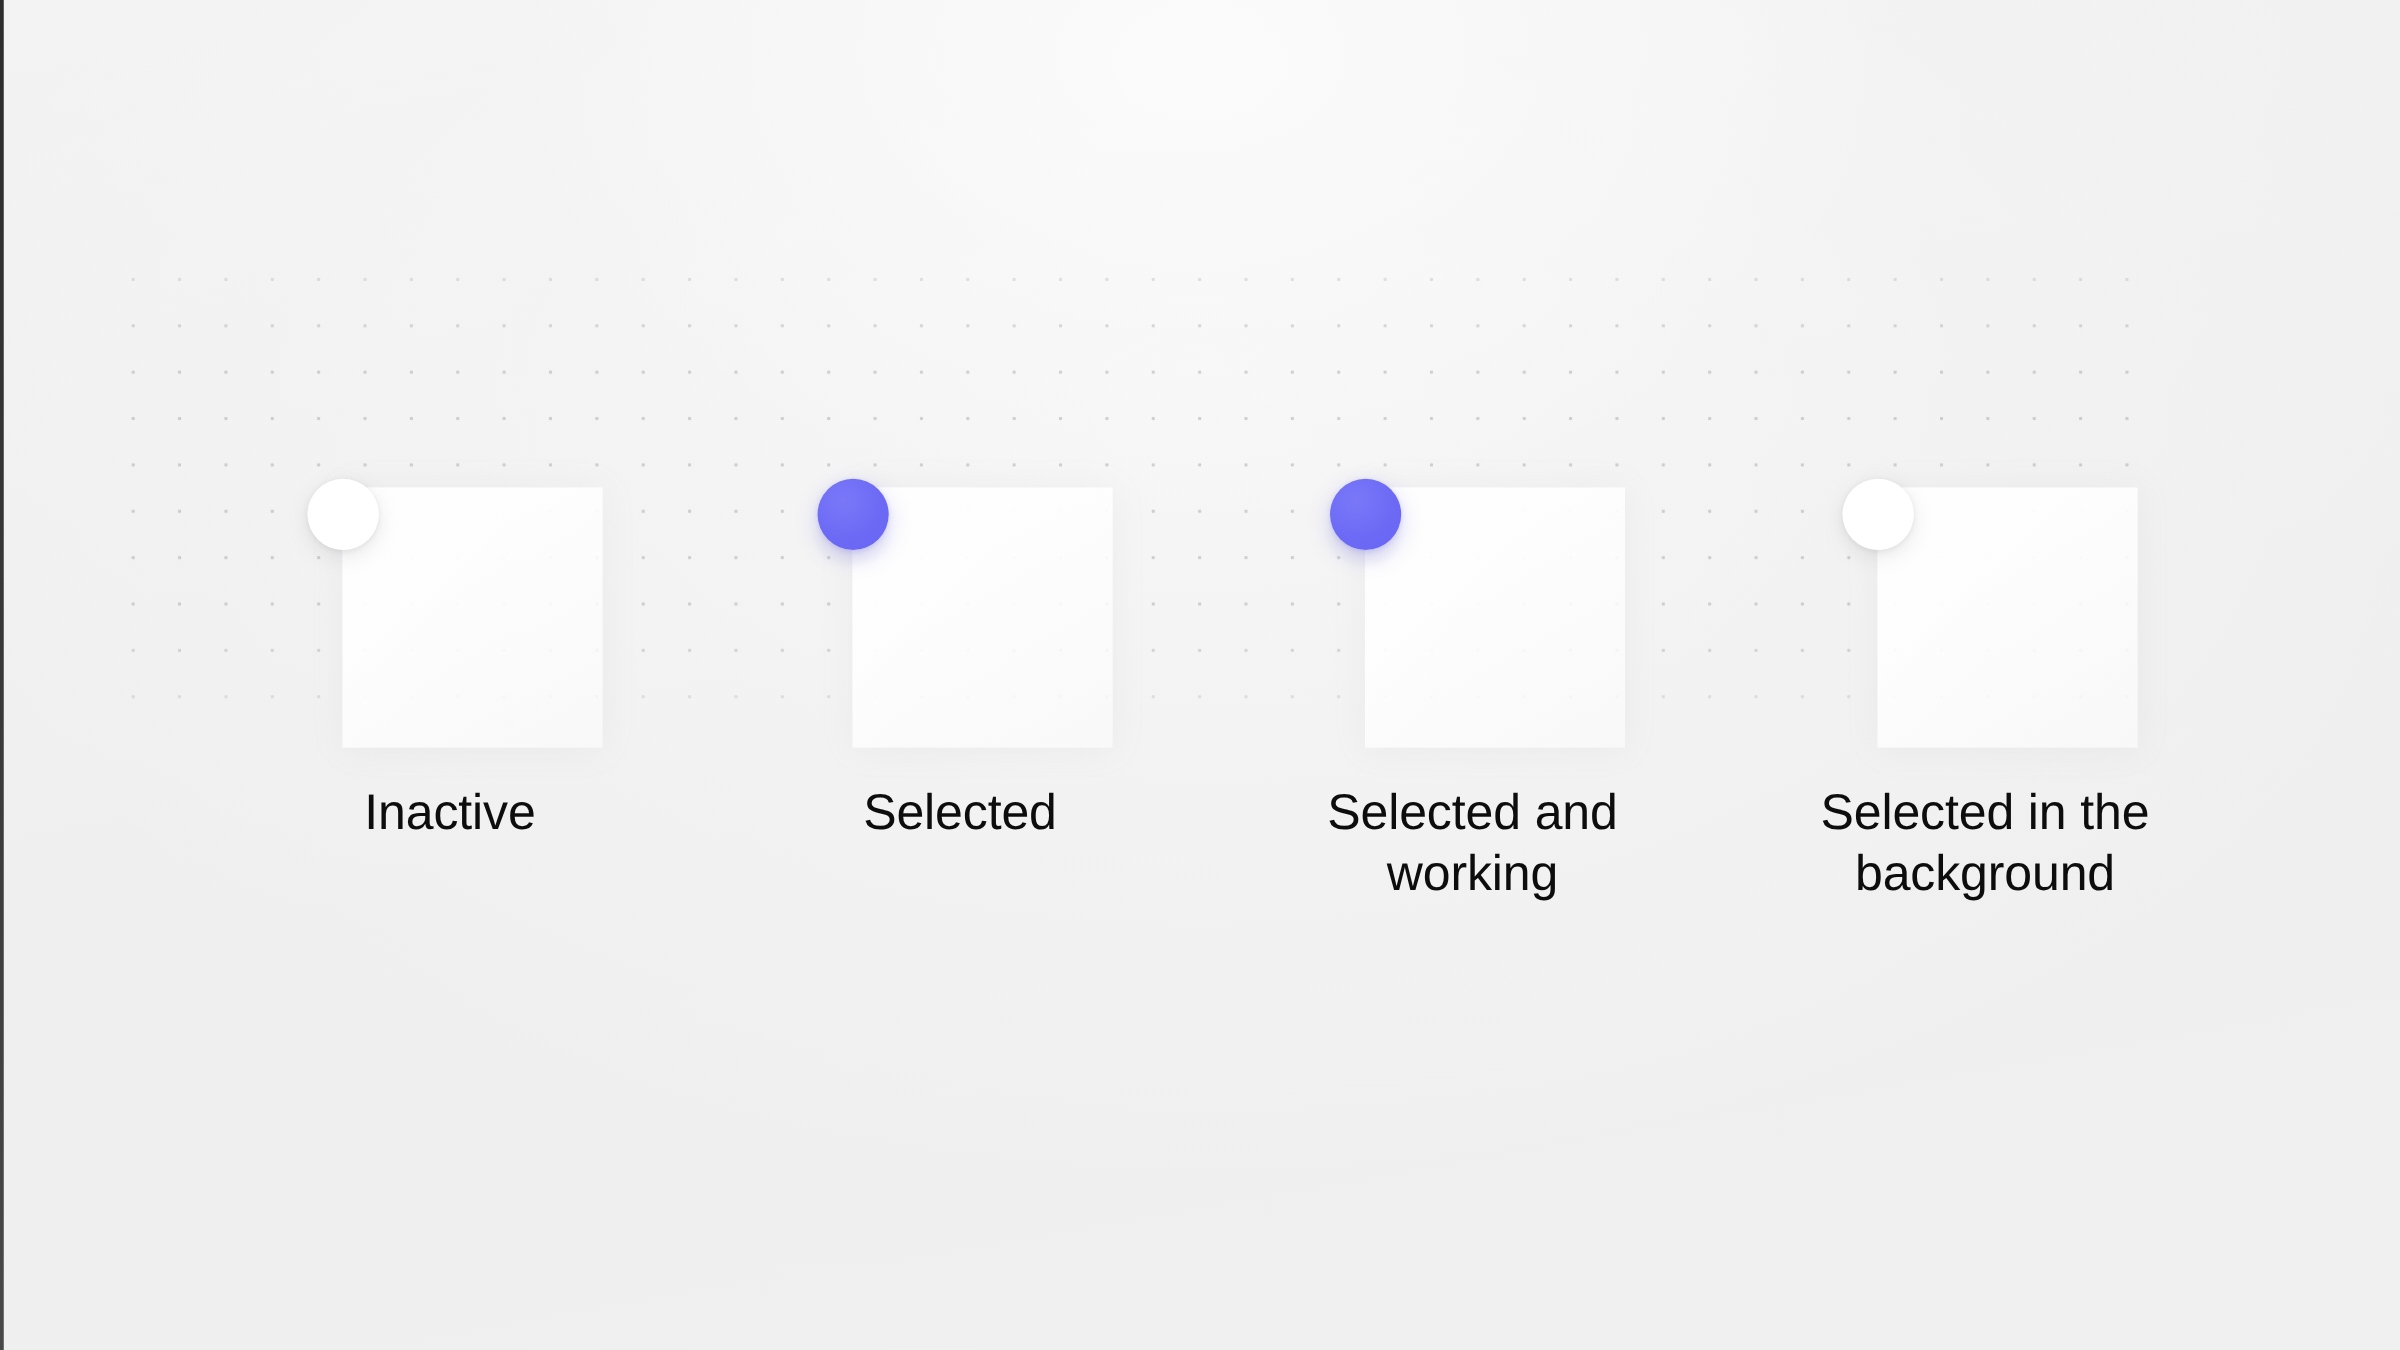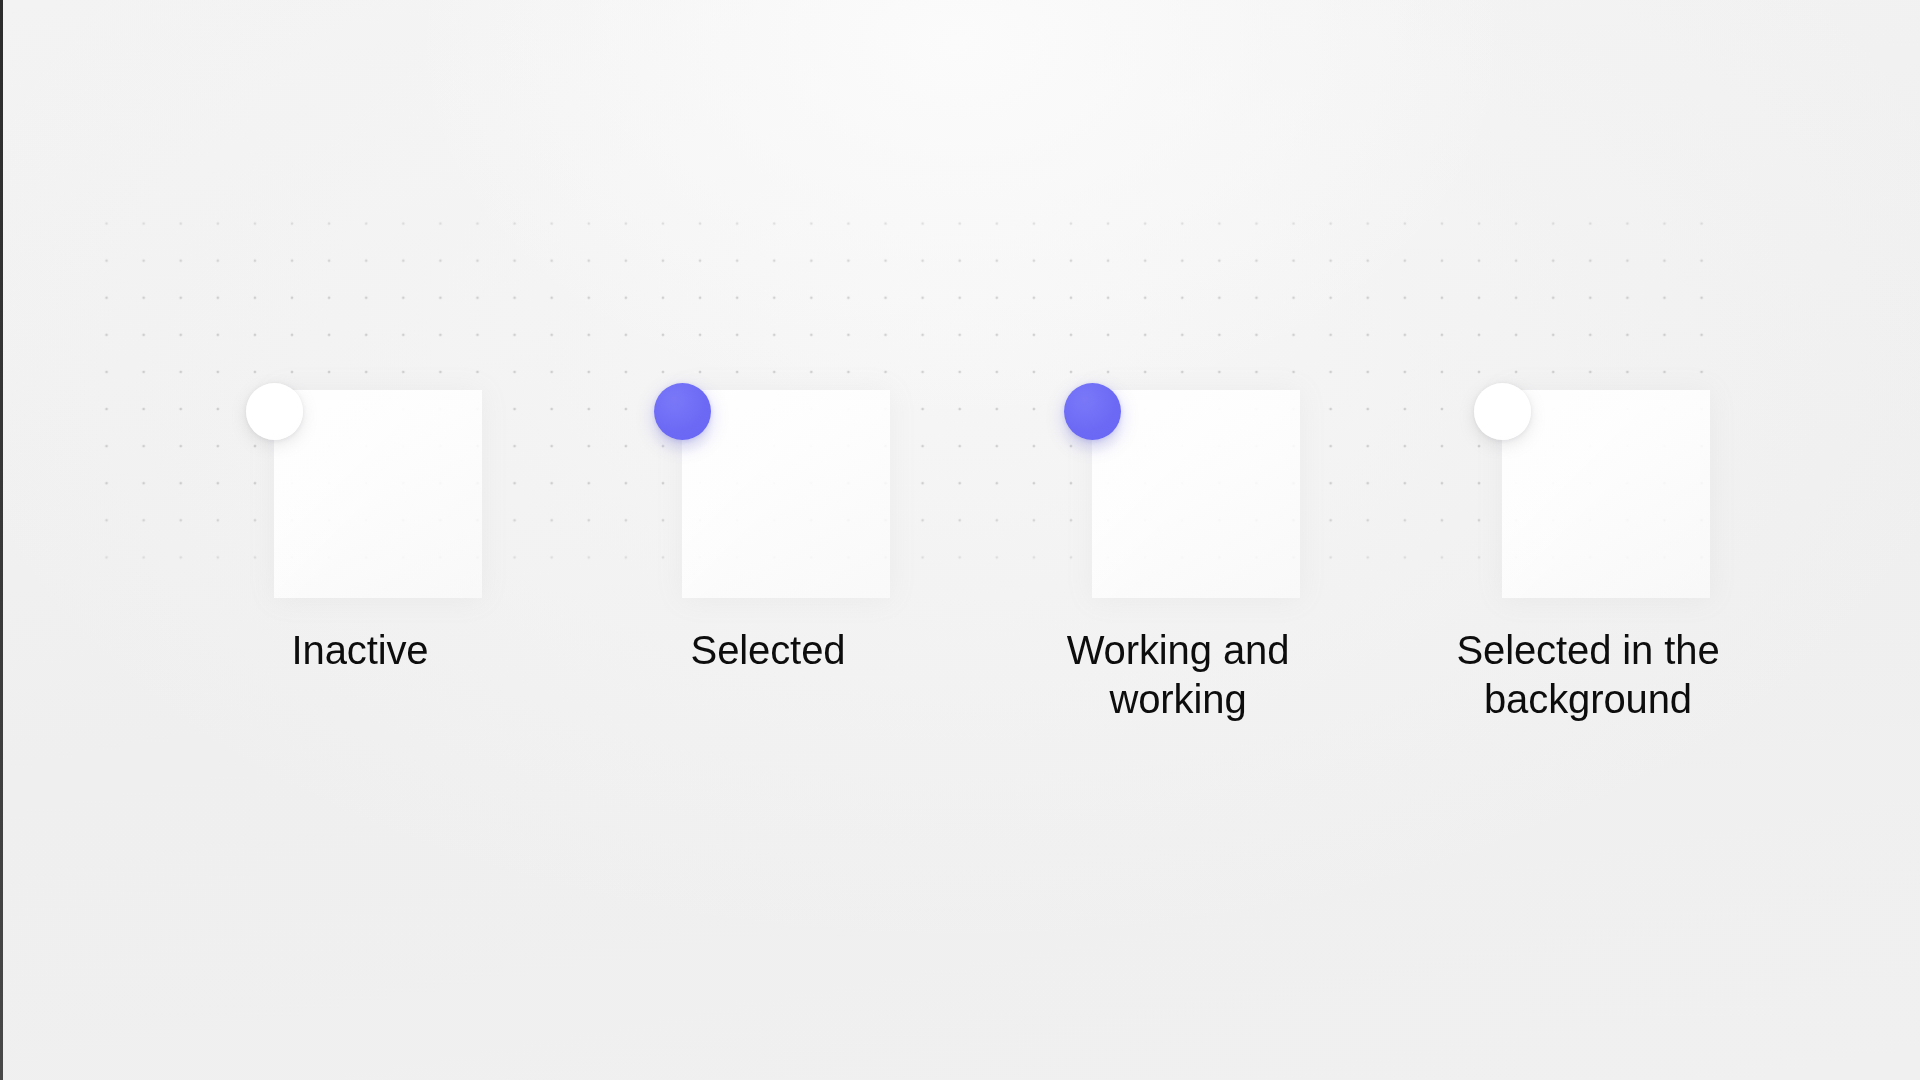--- a/index.html
+++ b/index.html
@@ -153,21 +153,21 @@
     </div>
     <div class="caption">Selected</div>
   </div>
 
   <div class="state" data-col="2">
     <div class="stage">
       <div class="card"></div>
       <div class="halo"></div>
       <div class="dot accent"></div>
     </div>
-    <div class="caption">Working and
+    <div class="caption">Selected and
 working</div>
   </div>
 
   <div class="state" data-col="3">
     <div class="stage">
       <div class="card"></div>
       <div class="dot white"></div>
     </div>
     <div class="caption">Selected in the
 background</div>

